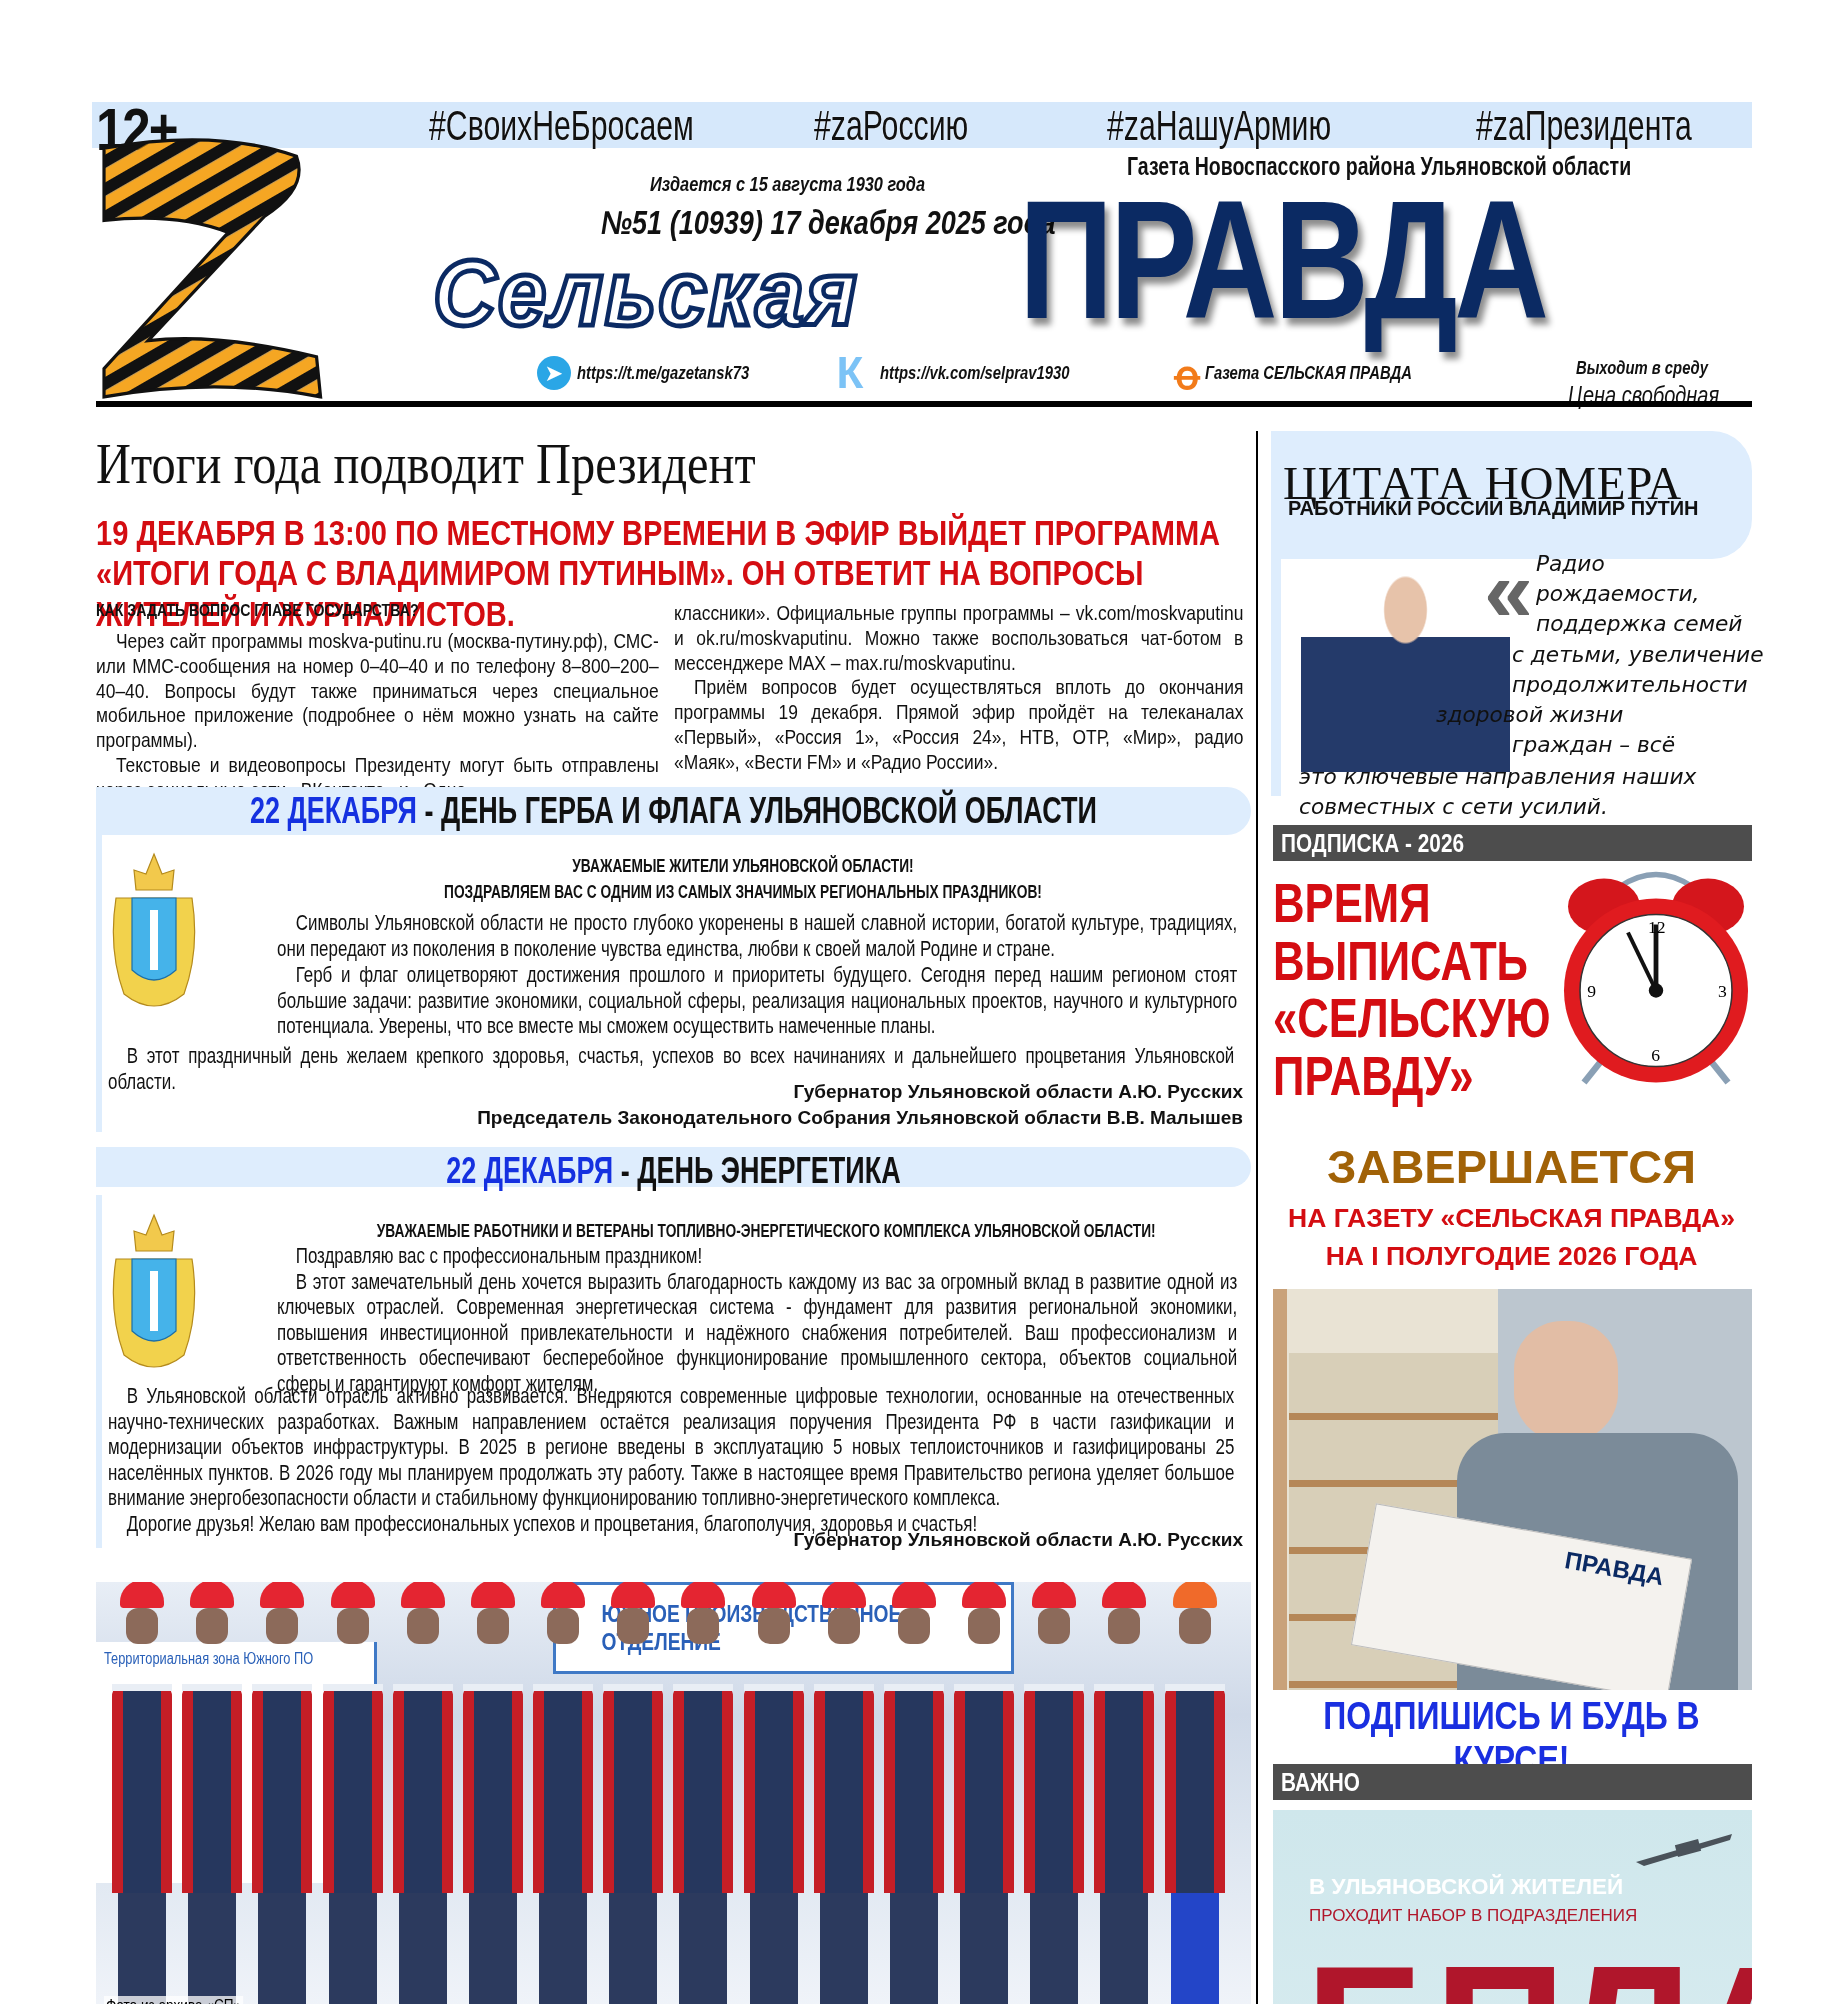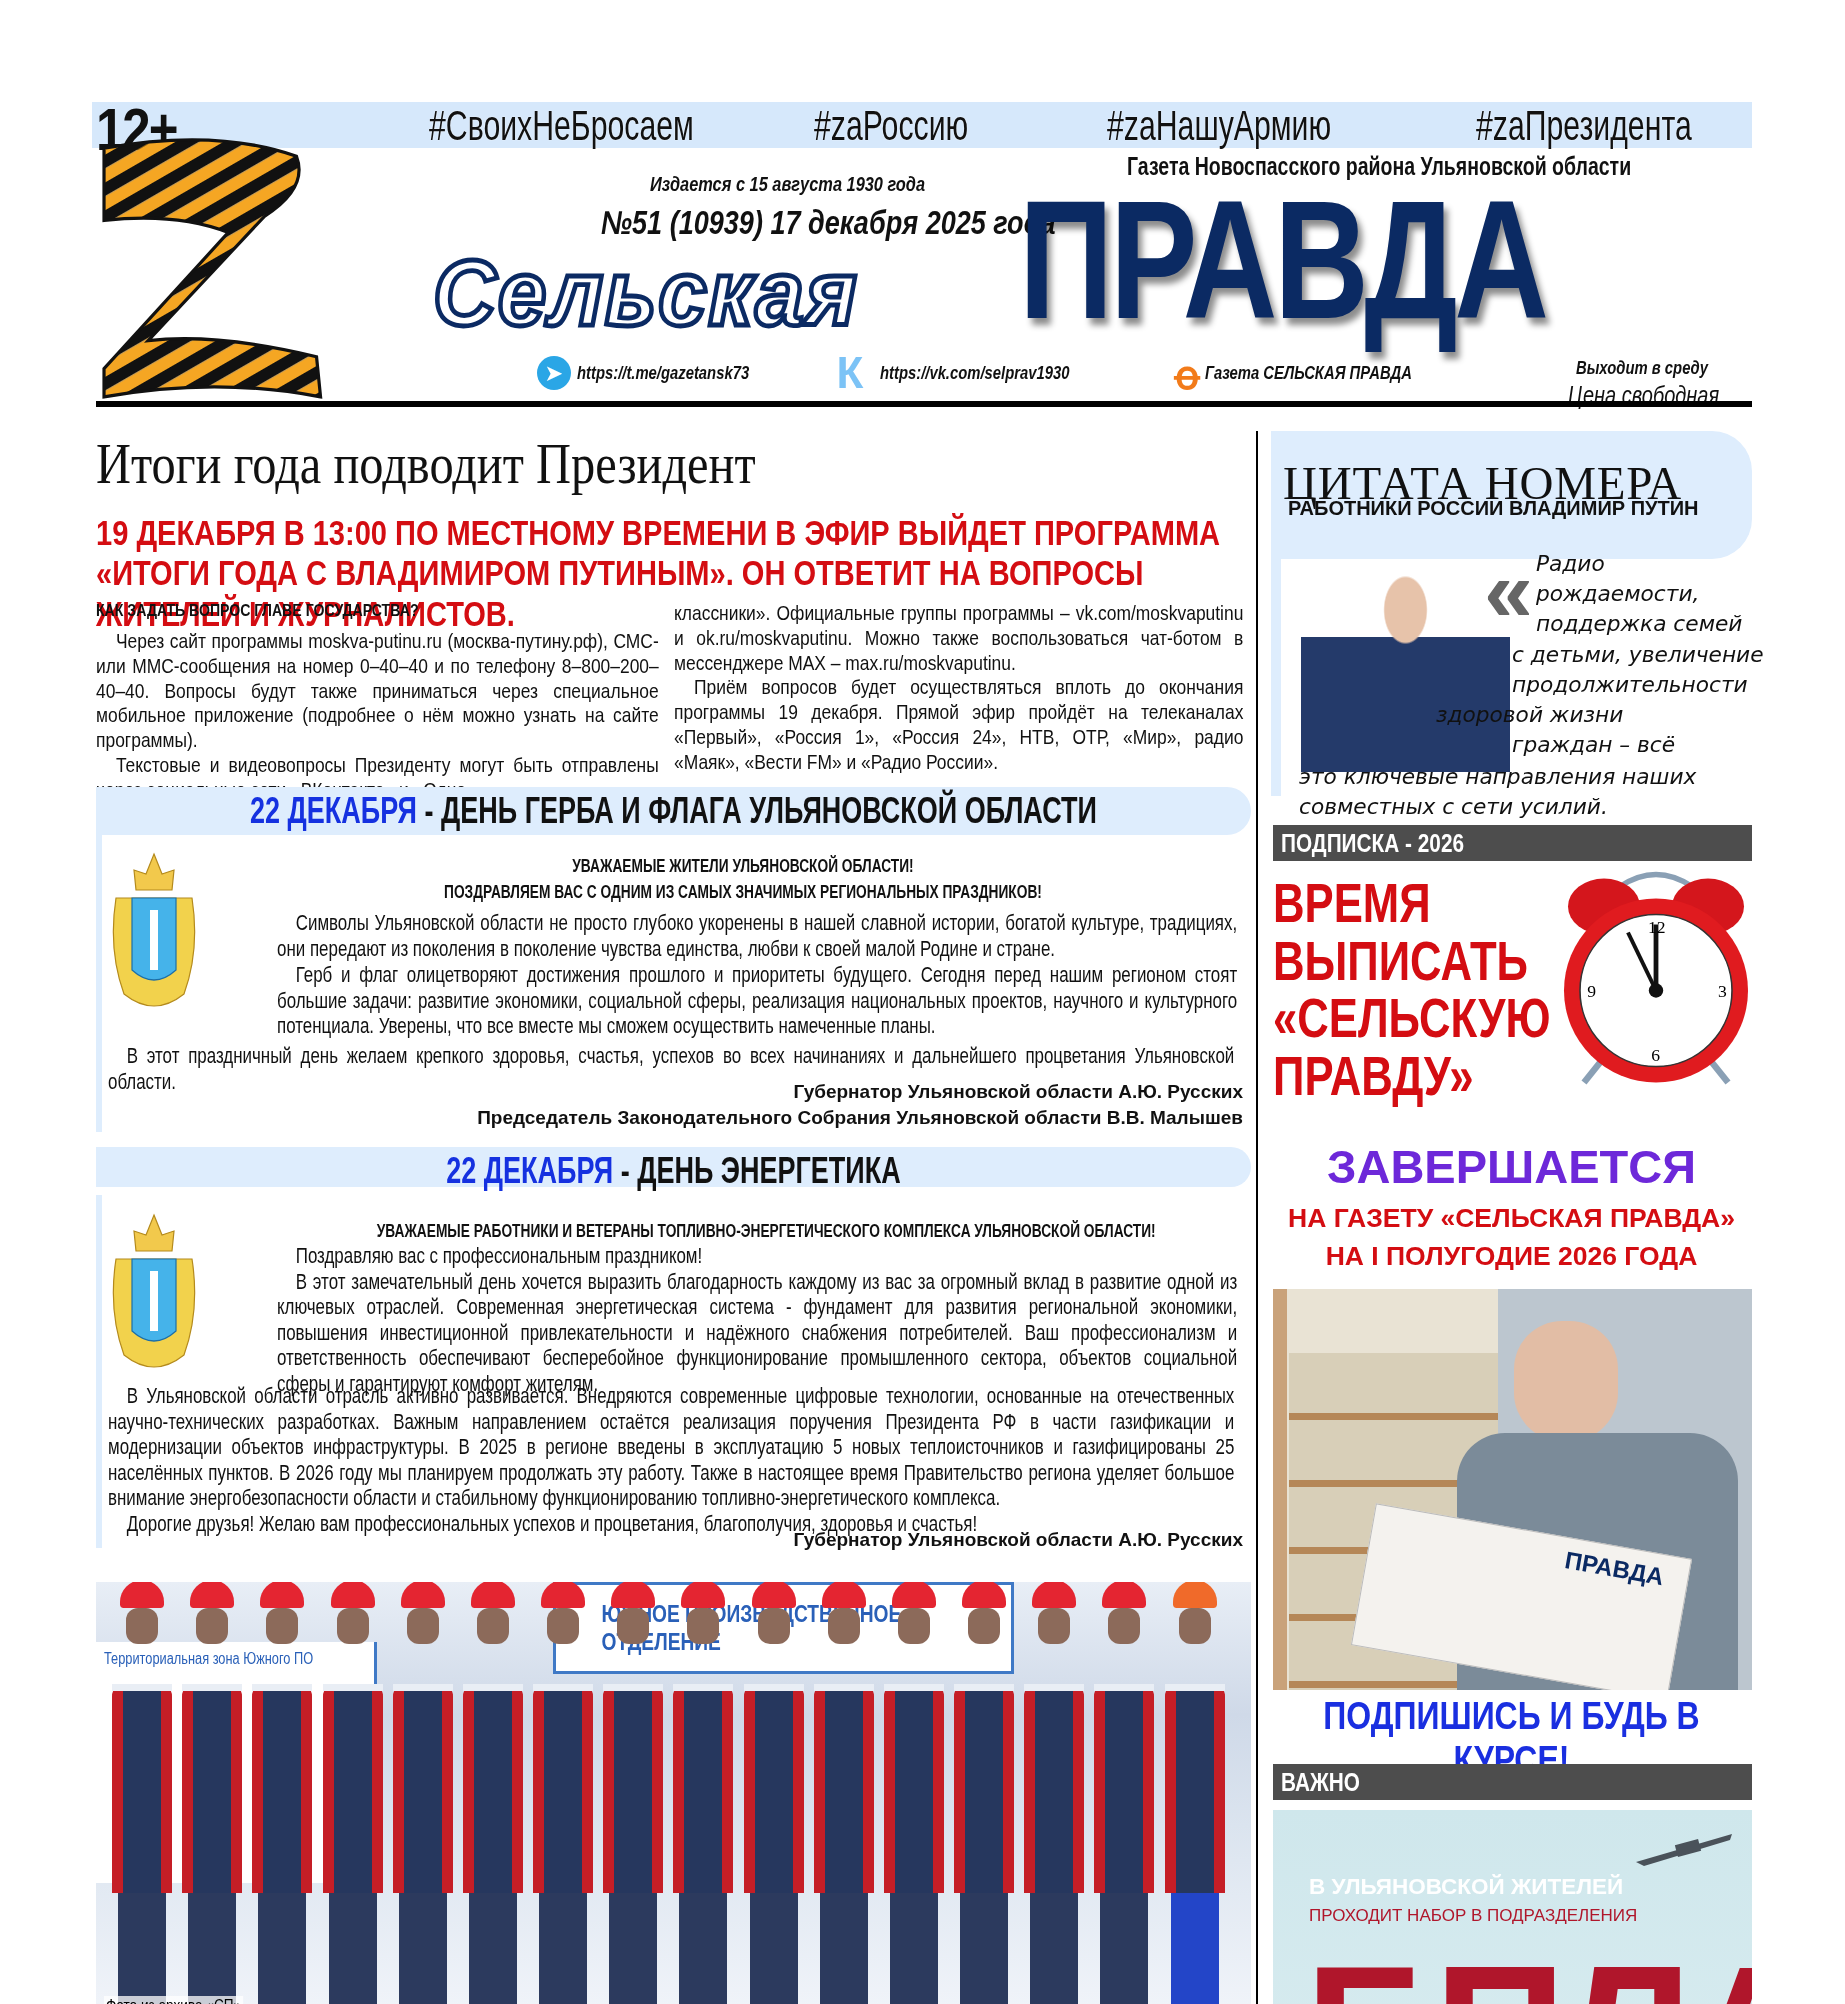--- a/index.html
+++ b/index.html
@@ -56,21 +56,21 @@
   .quote-side{left:1271px;top:559px;width:10.4px;height:237px;background:#deedfd}
   .quote-title{left:1283px;top:456px;font-family:Liberation Serif, serif;font-size:47px;letter-spacing:0.8px}
   .quote-sub{left:1288px;top:497px;font-size:20px;font-weight:bold}
   .putin{left:1301px;top:547px;width:209px;height:225px;background:radial-gradient(ellipse at 50% 28%,#e7c3aa 0 14%,transparent 15%),linear-gradient(180deg,transparent 0 40%,#243a6a 40%);}
   .quote-mark{left:1484px;top:547px;font-size:88px;color:#666;font-weight:bold;line-height:1}
   .quote-text{font-family:"DejaVu Sans",sans-serif;font-style:italic;font-size:21.7px;line-height:1.35}
   .bar{left:1273px;width:479px;height:36px;background:#4d4d4d;color:#fff;font-size:26px;font-weight:bold;padding-left:8px;line-height:36px}
   .bar span{display:inline-block;transform:scaleX(.8);transform-origin:left}
   .vremya{left:1273px;top:874px;font-size:56px;font-weight:bold;color:#d40d12;line-height:1.03;transform:scaleX(.78);transform-origin:left}
   .clock{left:1560px;top:862px;width:192px;height:225px}
-  .zaversh{left:1269px;top:1139px;width:485px;text-align:center;font-size:47px;font-weight:bold;color:#6d28d9}
+  .zaversh{left:1269px;top:1139px;width:485px;text-align:center;font-size:47px;font-weight:bold;color:#a16207}
   .kamp{left:1269px;top:1199px;width:485px;text-align:center;font-size:26.5px;font-weight:bold;color:#d40d12;line-height:1.45}
   .reader{left:1273px;top:1289px;width:479px;height:401px;background:linear-gradient(90deg,#c9a27a 0 3%,#e9e3d4 3% 47%,#bcc6cf 47% 100%);overflow:hidden}
   .podp{left:1269px;top:1694px;width:485px;text-align:center;font-size:39px;font-weight:bold;color:#1a2fe0;transform:scaleX(.82)}
   .bpla{left:1273px;top:1810px;width:479px;height:658px;background:linear-gradient(180deg,#cfe7ec 0%,#d8ecf0 45%,#7d8c88 60%,#4d5a55 100%);overflow:hidden}
   .bpla .t1{position:absolute;left:36px;top:64px;font-size:22.5px;font-weight:bold;color:#fff}
   .bpla .t2{position:absolute;left:36px;top:96px;font-size:17px;font-weight:normal;color:#b0162b}
   .bpla .big{position:absolute;left:32px;top:128px;font-size:184px;font-weight:bold;color:#b0162b;line-height:1;letter-spacing:-3.2px}
 </style>
 </head>
 <body>

